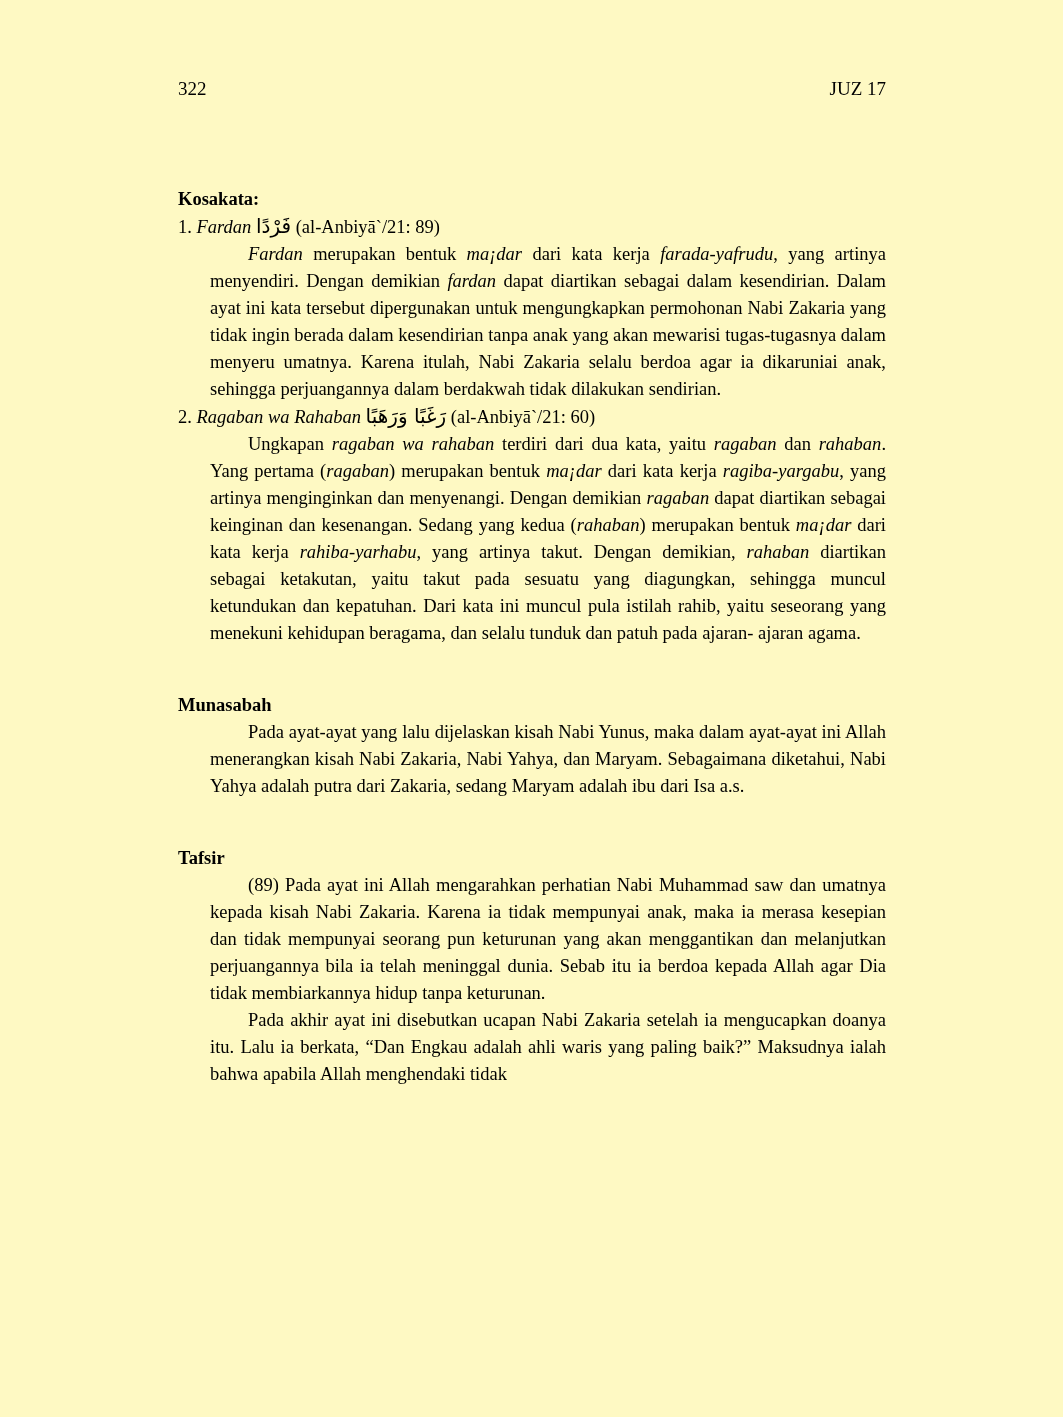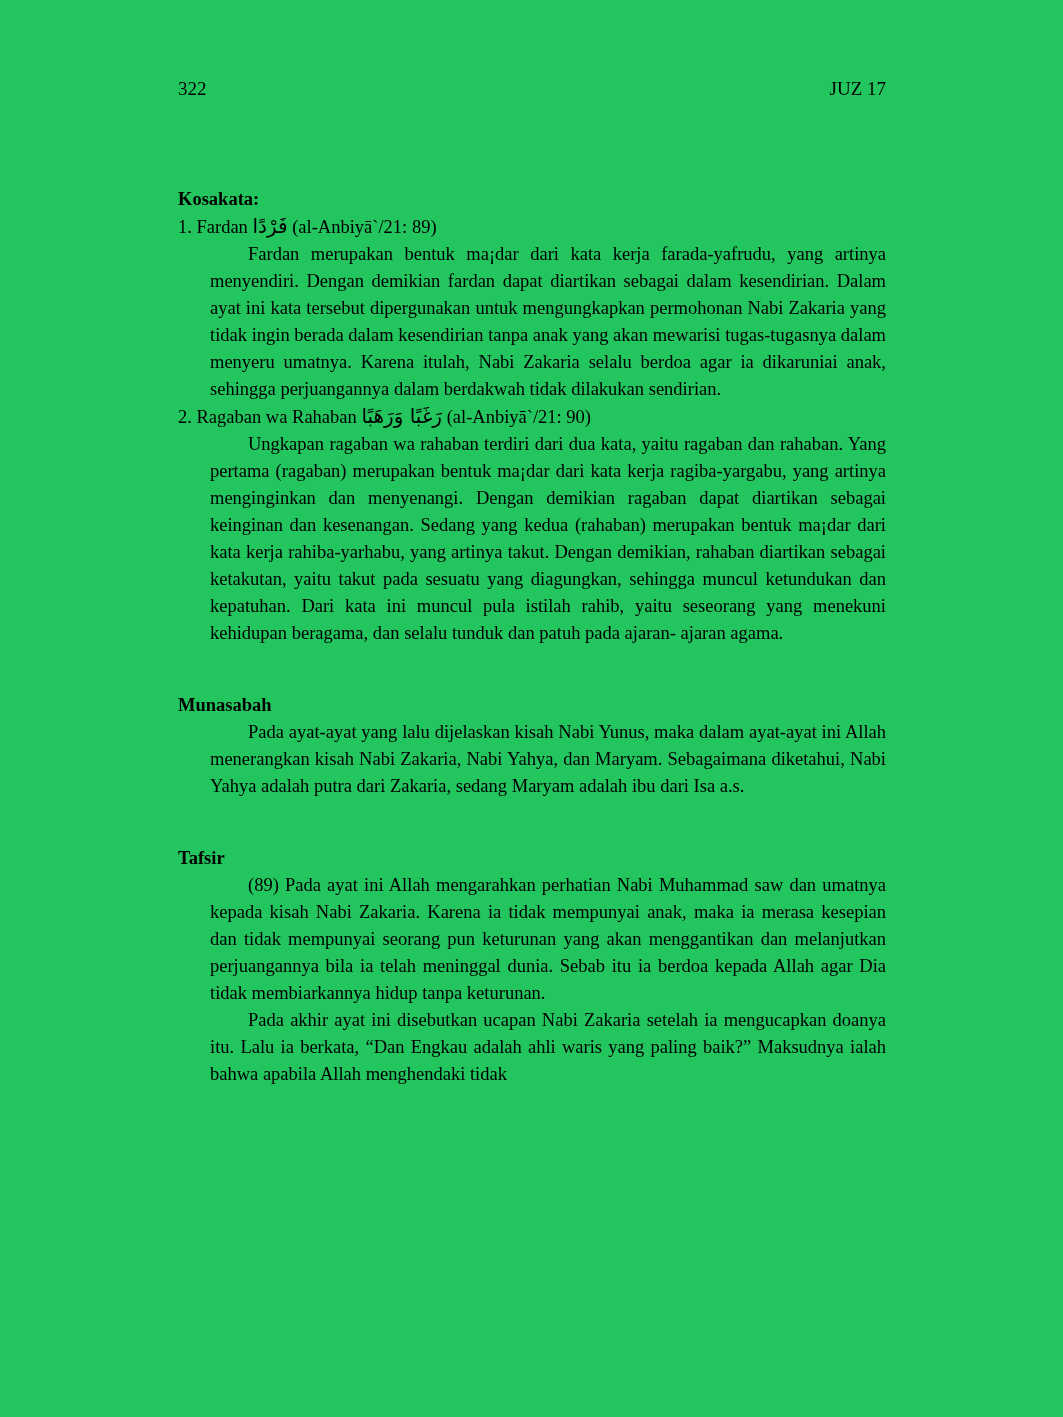--- a/index.html
+++ b/index.html
@@ -5,21 +5,21 @@
   html, body {
     margin: 0;
     padding: 0;
     background: #ffffff;
   }
   .page {
     position: relative;
     width: 1063px;
     height: 1417px;
     box-sizing: border-box;
-    background: #22c55e;
+    background: #fef9c3;
     color: #000000;
     font-family: "Liberation Serif", serif;
     font-size: 18.5px;
     line-height: 27px;
     padding: 75px 177px 0 178px;
     overflow: hidden;
   }
   .header {
     display: flex;
     justify-content: space-between;
@@ -37,41 +37,41 @@
     text-align: left;
   }
   p.item {
     text-align: left;
   }
   p.para {
     text-align: justify;
     text-indent: 38px;
     margin-left: 32px;
   }
-  .it { }
+  .it { font-style: italic; }
   .arabic {
     font-family: "DejaVu Sans", sans-serif;
     font-size: 20px;
     direction: rtl;
     unicode-bidi: embed;
   }
 </style>
 </head>
 <body>
 
 <div class="page">
   <div class="header">
     <span class="left">322</span>
     <span class="right">JUZ 17</span>
   </div>
   <div class="body">
       <p class="heading">Kosakata:</p>
       <p class="item"><span>1. </span><span class="it">Fardan</span><span> </span><span class="arabic">فَرْدًا</span><span> (al-Anbiyā`/21: 89)</span></p>
       <p class="para"><span class="it">Fardan</span><span> merupakan bentuk </span><span class="it">ma¡dar</span><span> dari kata kerja </span><span class="it">farada-yafrudu</span><span>, yang artinya menyendiri. Dengan demikian </span><span class="it">fardan</span><span> dapat diartikan sebagai dalam kesendirian. Dalam ayat ini kata tersebut dipergunakan untuk mengungkapkan permohonan Nabi Zakaria yang tidak ingin berada dalam kesendirian tanpa anak yang akan mewarisi tugas-tugasnya dalam menyeru umatnya. Karena itulah, Nabi Zakaria selalu berdoa agar ia dikaruniai anak, sehingga perjuangannya dalam berdakwah tidak dilakukan sendirian.</span></p>
-      <p class="item"><span>2. </span><span class="it">Ragaban wa Rahaban</span><span> </span><span class="arabic">رَغَبًا وَرَهَبًا</span><span> (al-Anbiyā`/21: 90)</span></p>
+      <p class="item"><span>2. </span><span class="it">Ragaban wa Rahaban</span><span> </span><span class="arabic">رَغَبًا وَرَهَبًا</span><span> (al-Anbiyā`/21: 60)</span></p>
       <p class="para"><span>Ungkapan </span><span class="it">ragaban wa rahaban</span><span> terdiri dari dua kata, yaitu </span><span class="it">ragaban</span><span> dan </span><span class="it">rahaban</span><span>. Yang pertama (</span><span class="it">ragaban</span><span>) merupakan bentuk </span><span class="it">ma¡dar</span><span> dari kata kerja </span><span class="it">ragiba-yargabu</span><span>, yang artinya menginginkan dan menyenangi. Dengan demikian </span><span class="it">ragaban</span><span> dapat diartikan sebagai keinginan dan kesenangan. Sedang yang kedua (</span><span class="it">rahaban</span><span>) merupakan bentuk </span><span class="it">ma¡dar</span><span> dari kata kerja </span><span class="it">rahiba-yarhabu</span><span>, yang artinya takut. Dengan demikian, </span><span class="it">rahaban</span><span> diartikan sebagai ketakutan, yaitu takut pada sesuatu yang diagungkan, sehingga muncul ketundukan dan kepatuhan. Dari kata ini muncul pula istilah rahib, yaitu seseorang yang menekuni kehidupan beragama, dan selalu tunduk dan patuh pada ajaran- ajaran agama.</span></p>
       <p class="heading">Munasabah</p>
       <p class="para"><span>Pada ayat-ayat yang lalu dijelaskan kisah Nabi Yunus, maka dalam ayat-ayat ini Allah menerangkan kisah Nabi Zakaria, Nabi Yahya, dan Maryam. Sebagaimana diketahui, Nabi Yahya adalah putra dari Zakaria, sedang Maryam adalah ibu dari Isa a.s.</span></p>
       <p class="heading">Tafsir</p>
       <p class="para"><span>(89) Pada ayat ini Allah mengarahkan perhatian Nabi Muhammad saw dan umatnya kepada kisah Nabi Zakaria. Karena ia tidak mempunyai anak, maka ia merasa kesepian dan tidak mempunyai seorang pun keturunan yang akan menggantikan dan melanjutkan perjuangannya bila ia telah meninggal dunia. Sebab itu ia berdoa kepada Allah agar Dia tidak membiarkannya hidup tanpa keturunan.</span></p>
       <p class="para"><span>Pada akhir ayat ini disebutkan ucapan Nabi Zakaria setelah ia mengucapkan doanya itu. Lalu ia berkata, “Dan Engkau adalah ahli waris yang paling baik?” Maksudnya ialah bahwa apabila Allah menghendaki tidak</span></p>
     </div>
 </div>
 
 </body></html>

